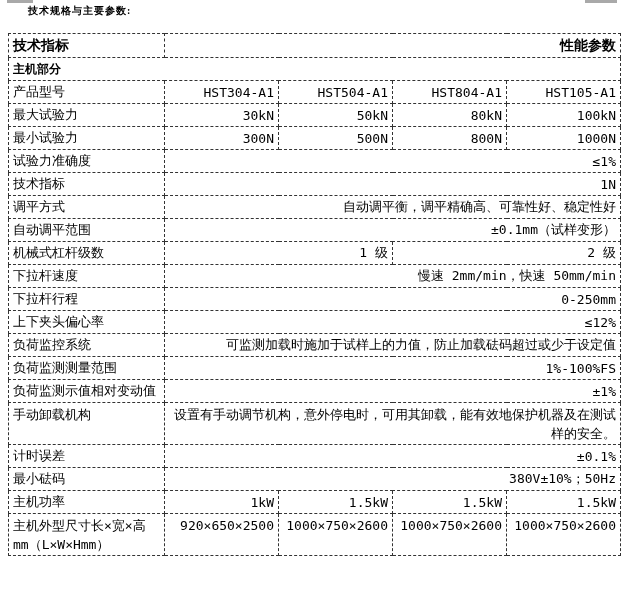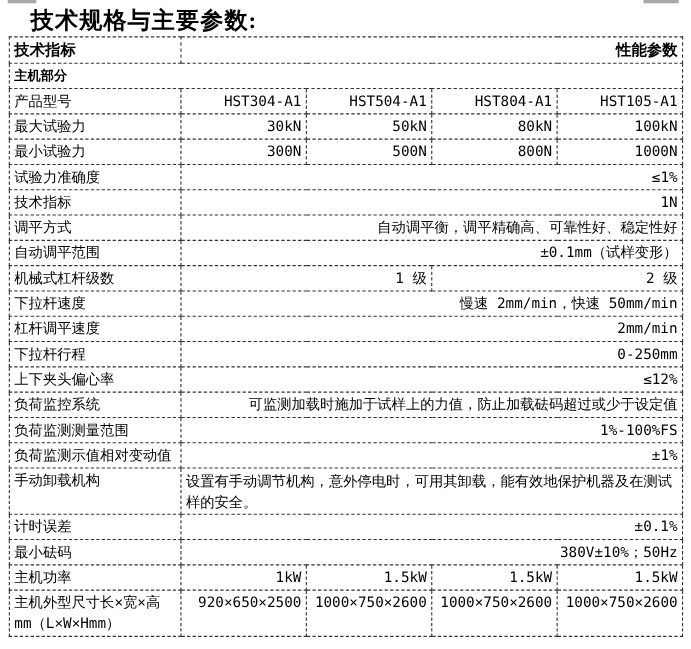--- a/index.html
+++ b/index.html
@@ -6,21 +6,21 @@
   body{
     width:628px;height:590px;overflow:hidden;position:relative;
     background:#ffffff;color:#000;
     font-family:"DejaVu Sans",sans-serif;
   }
   .topbar{position:absolute;top:0;height:3px;background:#a9a9a9;}
   .topbar.left{left:7px;width:26px;}
   .topbar.right{left:585px;width:32px;}
   .title{
     position:absolute;left:28px;top:4px;
-    font-size:21px;font-weight:bold;letter-spacing:1px;
+    font-size:10px;font-weight:bold;letter-spacing:1px;
     font-family:Liberation Serif, serif;
   }
   table.spec{
     position:absolute;left:8px;top:33px;width:612px;
     border-collapse:collapse;table-layout:fixed;
     font-family:"DejaVu Sans Mono","DejaVu Sans",monospace;
     font-size:13px;
   }
   table.spec td{
     border:1px dashed #333;
@@ -28,21 +28,21 @@
     vertical-align:middle;
     white-space:pre-wrap;
     overflow:hidden;
   }
   tr.std{height:23px;}
   tr.hdr-row{height:24px;margin-left:16px;}
   tr.tall{height:42px;}
   tr.tall td{vertical-align:top;padding-top:2px;line-height:19px;}
   td.label{text-align:left;}
   td.val{text-align:right;}
-  td.val.left{text-align:left;line-height:19px;font-family:Liberation Serif, serif;}
+  td.val.left{text-align:right;line-height:19px;}
   td.hdr{font-weight:bold;font-size:14px;font-family:"DejaVu Sans",sans-serif;}
   td.section{font-weight:bold;font-size:12px;font-family:Liberation Serif, serif;}
 </style>
 </head>
 <body>
 
 <div class="topbar left"></div>
 <div class="topbar right"></div>
 
 <div class="title">技术规格与主要参数:</div>
@@ -103,24 +103,20 @@
       <tr class="std">
         <td class="label">机械式杠杆级数</td>
         <td class="val" colspan="2">1 级</td>
         <td class="val" colspan="2">2 级</td>
       </tr>
       <tr class="std">
         <td class="label">下拉杆速度</td>
         <td class="val" colspan="4">慢速 2mm/min，快速 50mm/min</td>
       </tr>
       <tr class="std">
-        <td class="label">杠杆调平速度</td>
-        <td class="val" colspan="4">2mm/min</td>
-      </tr>
-      <tr class="std">
         <td class="label">下拉杆行程</td>
         <td class="val" colspan="4">0-250mm</td>
       </tr>
       <tr class="std">
         <td class="label">上下夹头偏心率</td>
         <td class="val" colspan="4">≤12%</td>
       </tr>
       <tr class="std">
         <td class="label">负荷监控系统</td>
         <td class="val" colspan="4">可监测加载时施加于试样上的力值，防止加载砝码超过或少于设定值</td>

